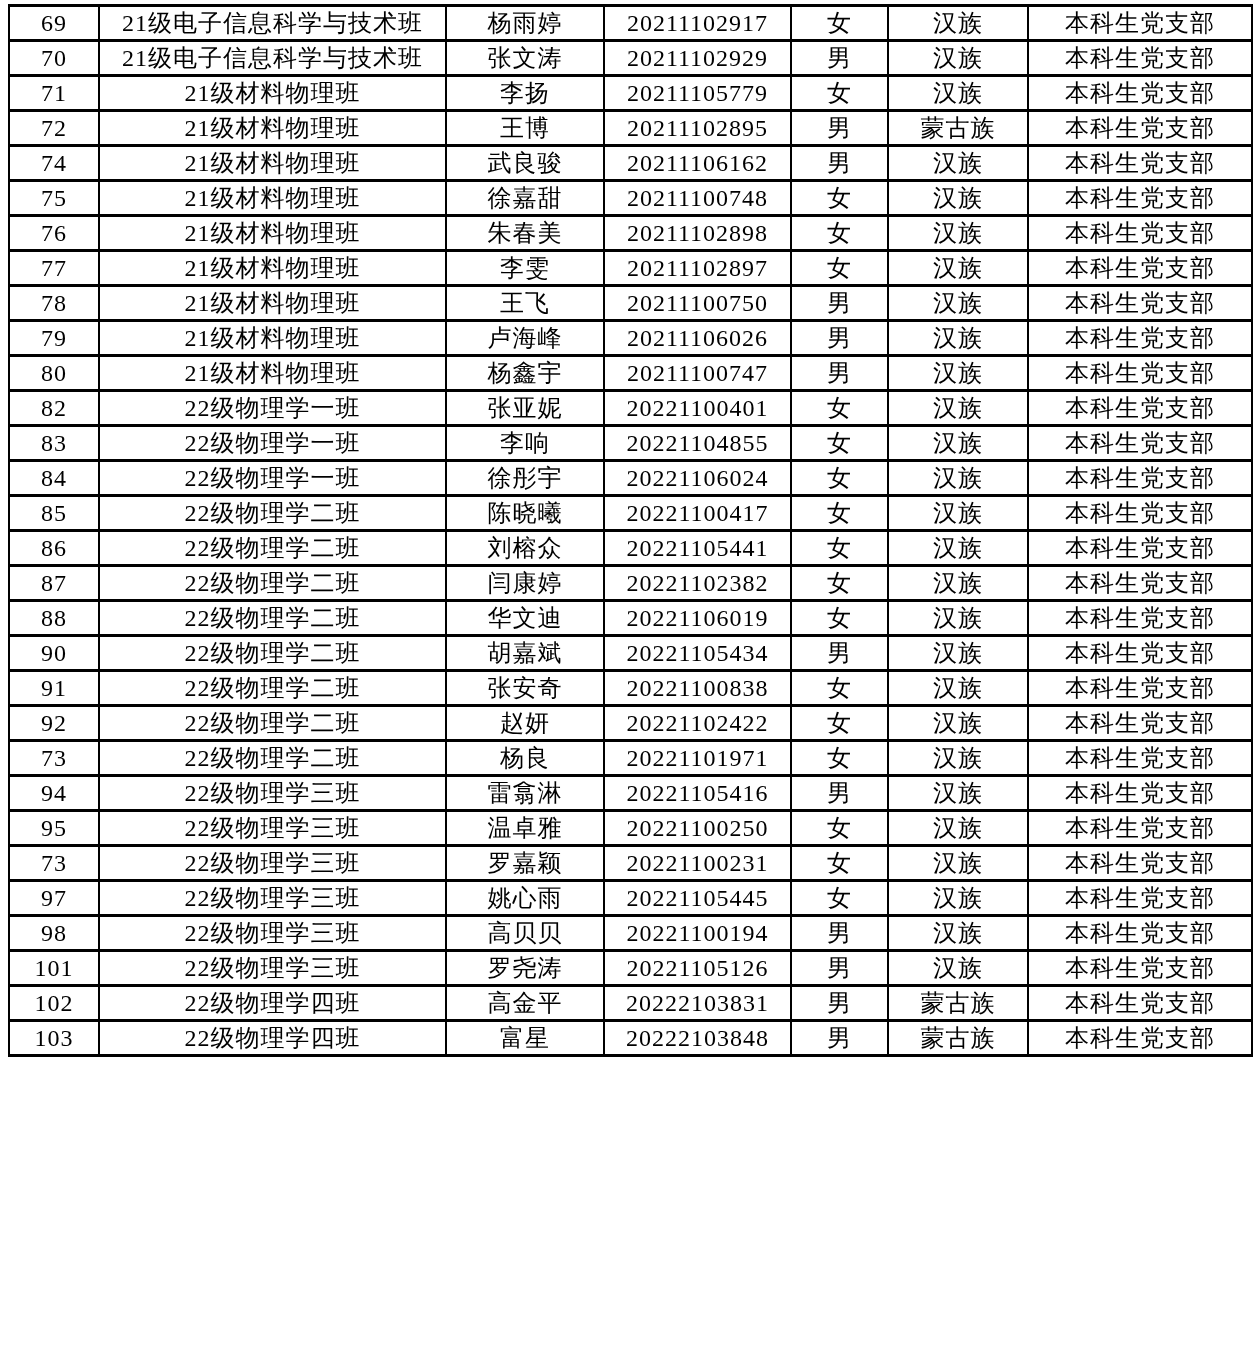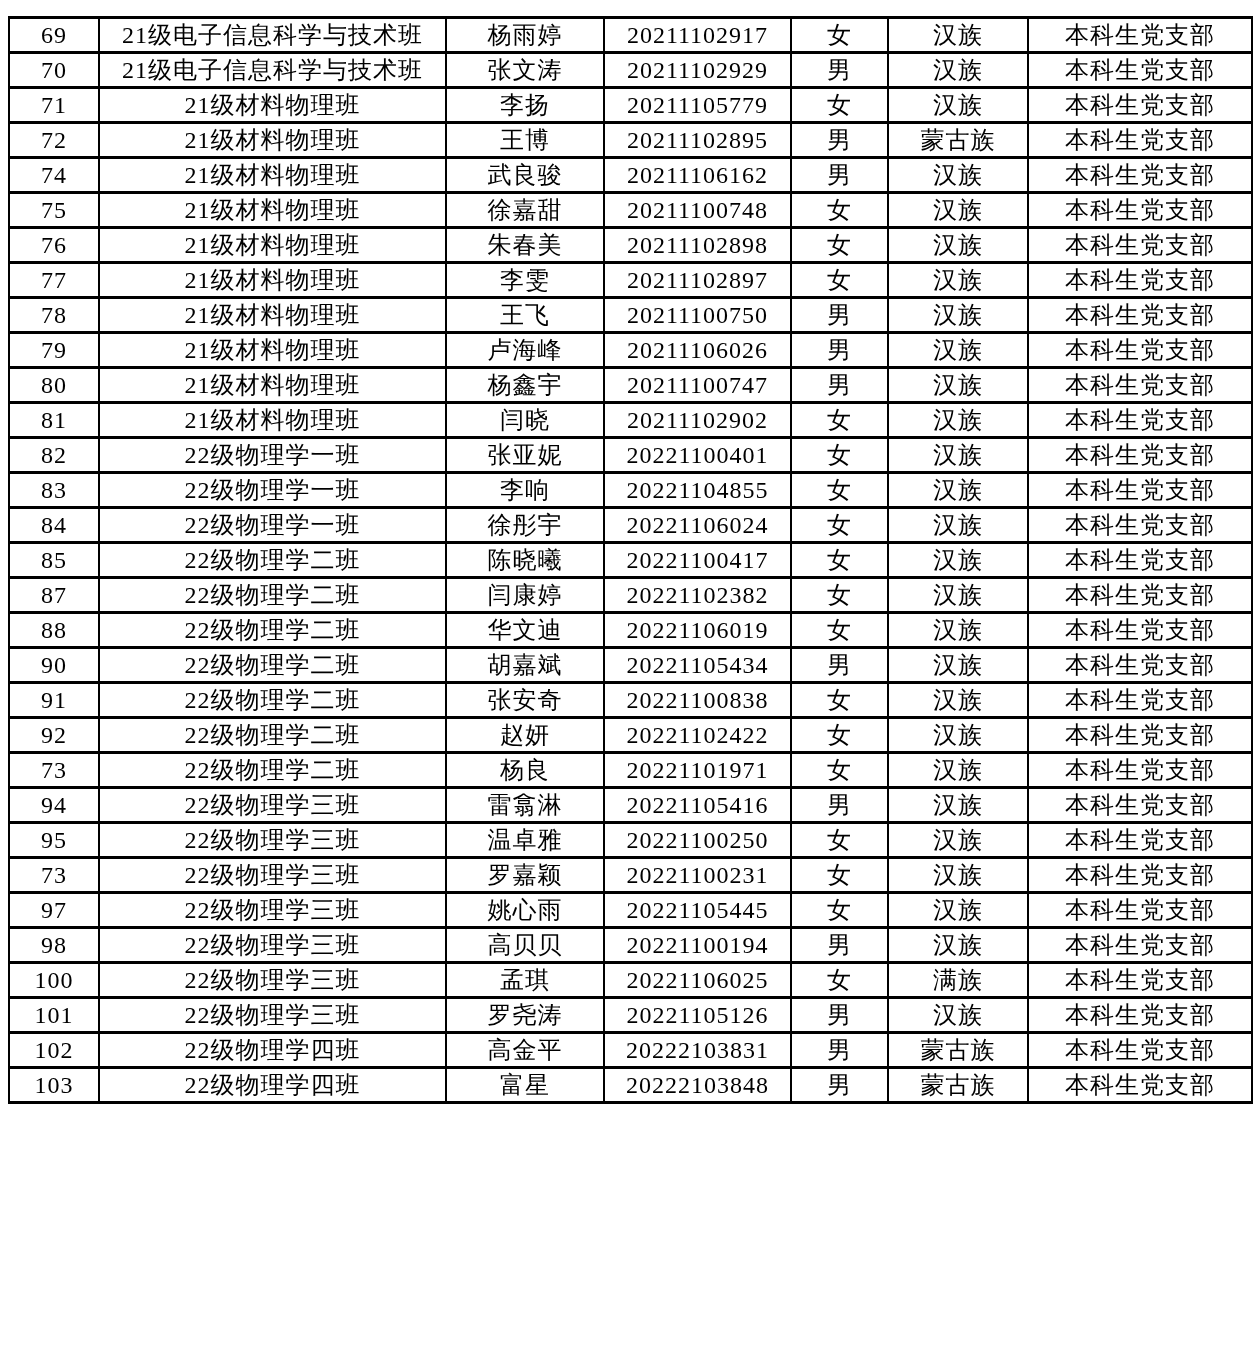--- a/index.html
+++ b/index.html
@@ -11,21 +11,21 @@
     width: 1259px;
     height: 1349px;
     overflow: hidden;
     position: relative;
     font-family: "Liberation Serif", "DejaVu Serif", serif;
     color: #000000;
   }
   table.roster {
     position: absolute;
     left: 8px;
-    top: 16px;
+    top: 4px;
     width: 1243px;
     height: 947px;
     border-collapse: collapse;
     table-layout: fixed;
   }
   table.roster td {
     border-left: 2px solid #000000;
     border-right: 2px solid #000000;
     border-top: 3px solid #000000;
     border-bottom: 3px solid #000000;
@@ -145,29 +145,20 @@
       <tr>
         <td>80</td>
         <td>21级材料物理班</td>
         <td>杨鑫宇</td>
         <td>20211100747</td>
         <td>男</td>
         <td>汉族</td>
         <td>本科生党支部</td>
       </tr>
       <tr>
-        <td>81</td>
-        <td>21级材料物理班</td>
-        <td>闫晓</td>
-        <td>20211102902</td>
-        <td>女</td>
-        <td>汉族</td>
-        <td>本科生党支部</td>
-      </tr>
-      <tr>
         <td>82</td>
         <td>22级物理学一班</td>
         <td>张亚妮</td>
         <td>20221100401</td>
         <td>女</td>
         <td>汉族</td>
         <td>本科生党支部</td>
       </tr>
       <tr>
         <td>83</td>
@@ -190,20 +181,29 @@
       <tr>
         <td>85</td>
         <td>22级物理学二班</td>
         <td>陈晓曦</td>
         <td>20221100417</td>
         <td>女</td>
         <td>汉族</td>
         <td>本科生党支部</td>
       </tr>
       <tr>
+        <td>86</td>
+        <td>22级物理学二班</td>
+        <td>刘榕众</td>
+        <td>20221105441</td>
+        <td>女</td>
+        <td>汉族</td>
+        <td>本科生党支部</td>
+      </tr>
+      <tr>
         <td>87</td>
         <td>22级物理学二班</td>
         <td>闫康婷</td>
         <td>20221102382</td>
         <td>女</td>
         <td>汉族</td>
         <td>本科生党支部</td>
       </tr>
       <tr>
         <td>88</td>
@@ -286,29 +286,20 @@
         <td>汉族</td>
         <td>本科生党支部</td>
       </tr>
       <tr>
         <td>98</td>
         <td>22级物理学三班</td>
         <td>高贝贝</td>
         <td>20221100194</td>
         <td>男</td>
         <td>汉族</td>
-        <td>本科生党支部</td>
-      </tr>
-      <tr>
-        <td>100</td>
-        <td>22级物理学三班</td>
-        <td>孟琪</td>
-        <td>20221106025</td>
-        <td>女</td>
-        <td>满族</td>
         <td>本科生党支部</td>
       </tr>
       <tr>
         <td>101</td>
         <td>22级物理学三班</td>
         <td>罗尧涛</td>
         <td>20221105126</td>
         <td>男</td>
         <td>汉族</td>
         <td>本科生党支部</td>

